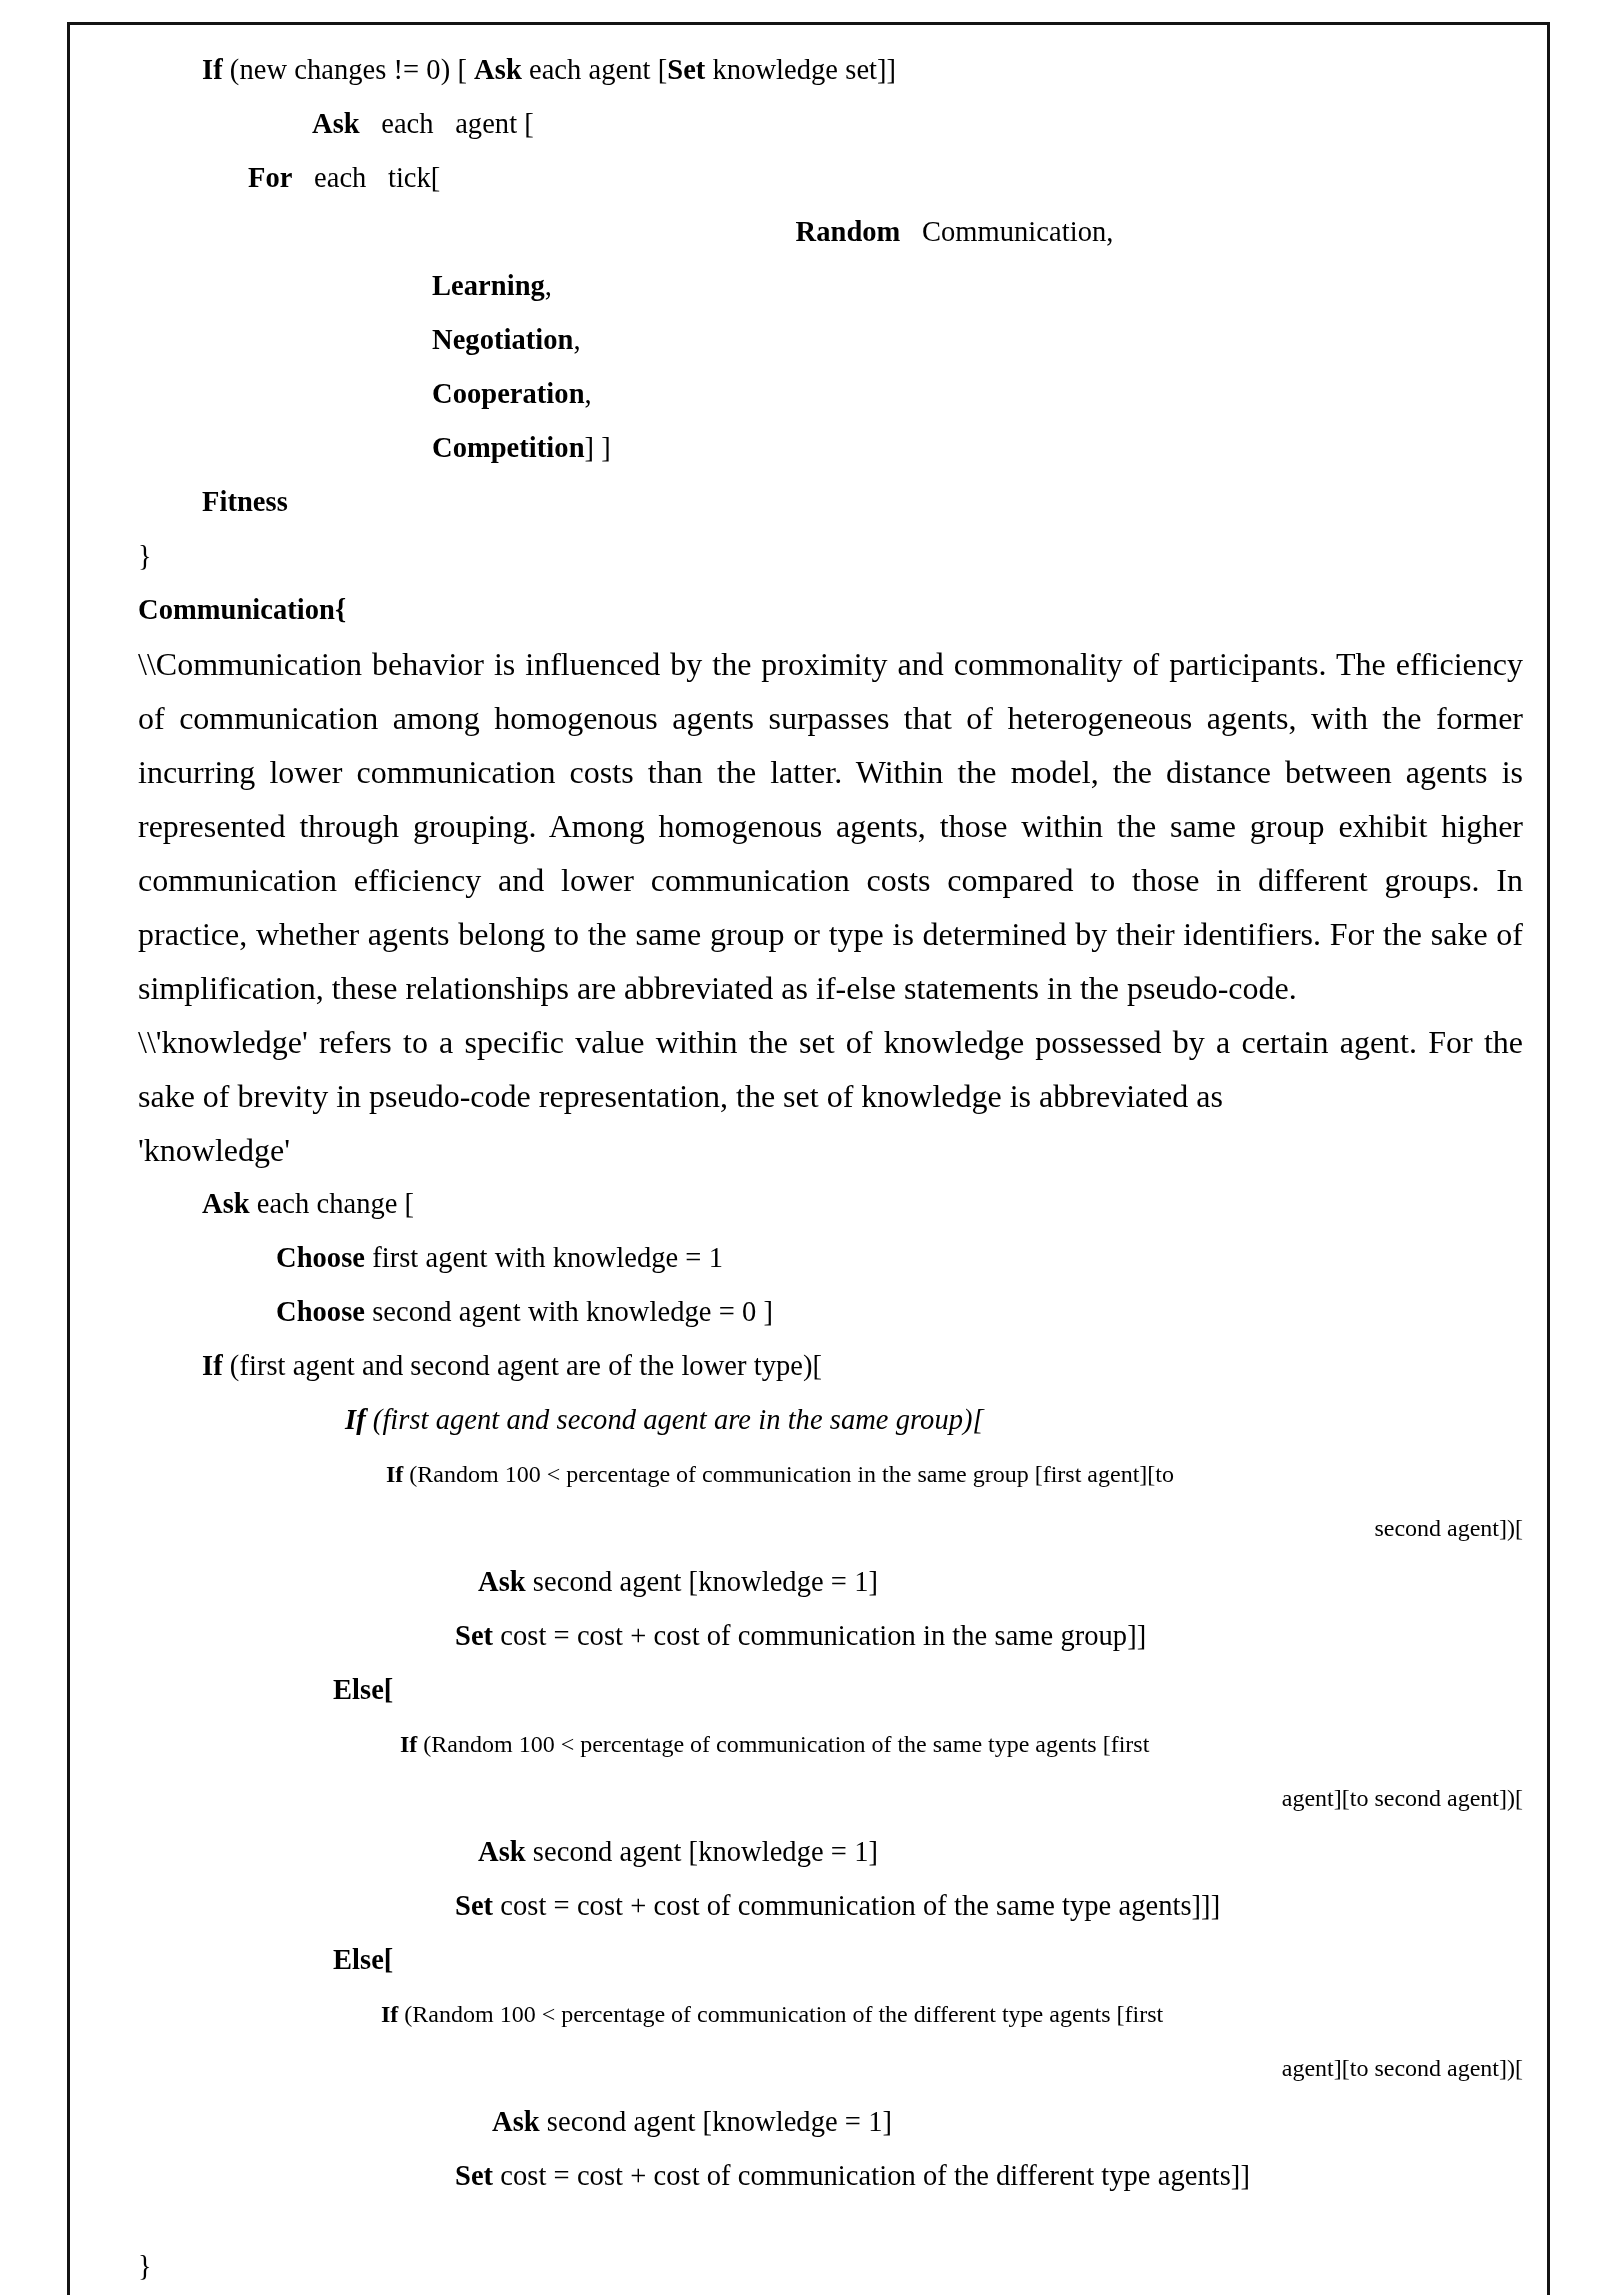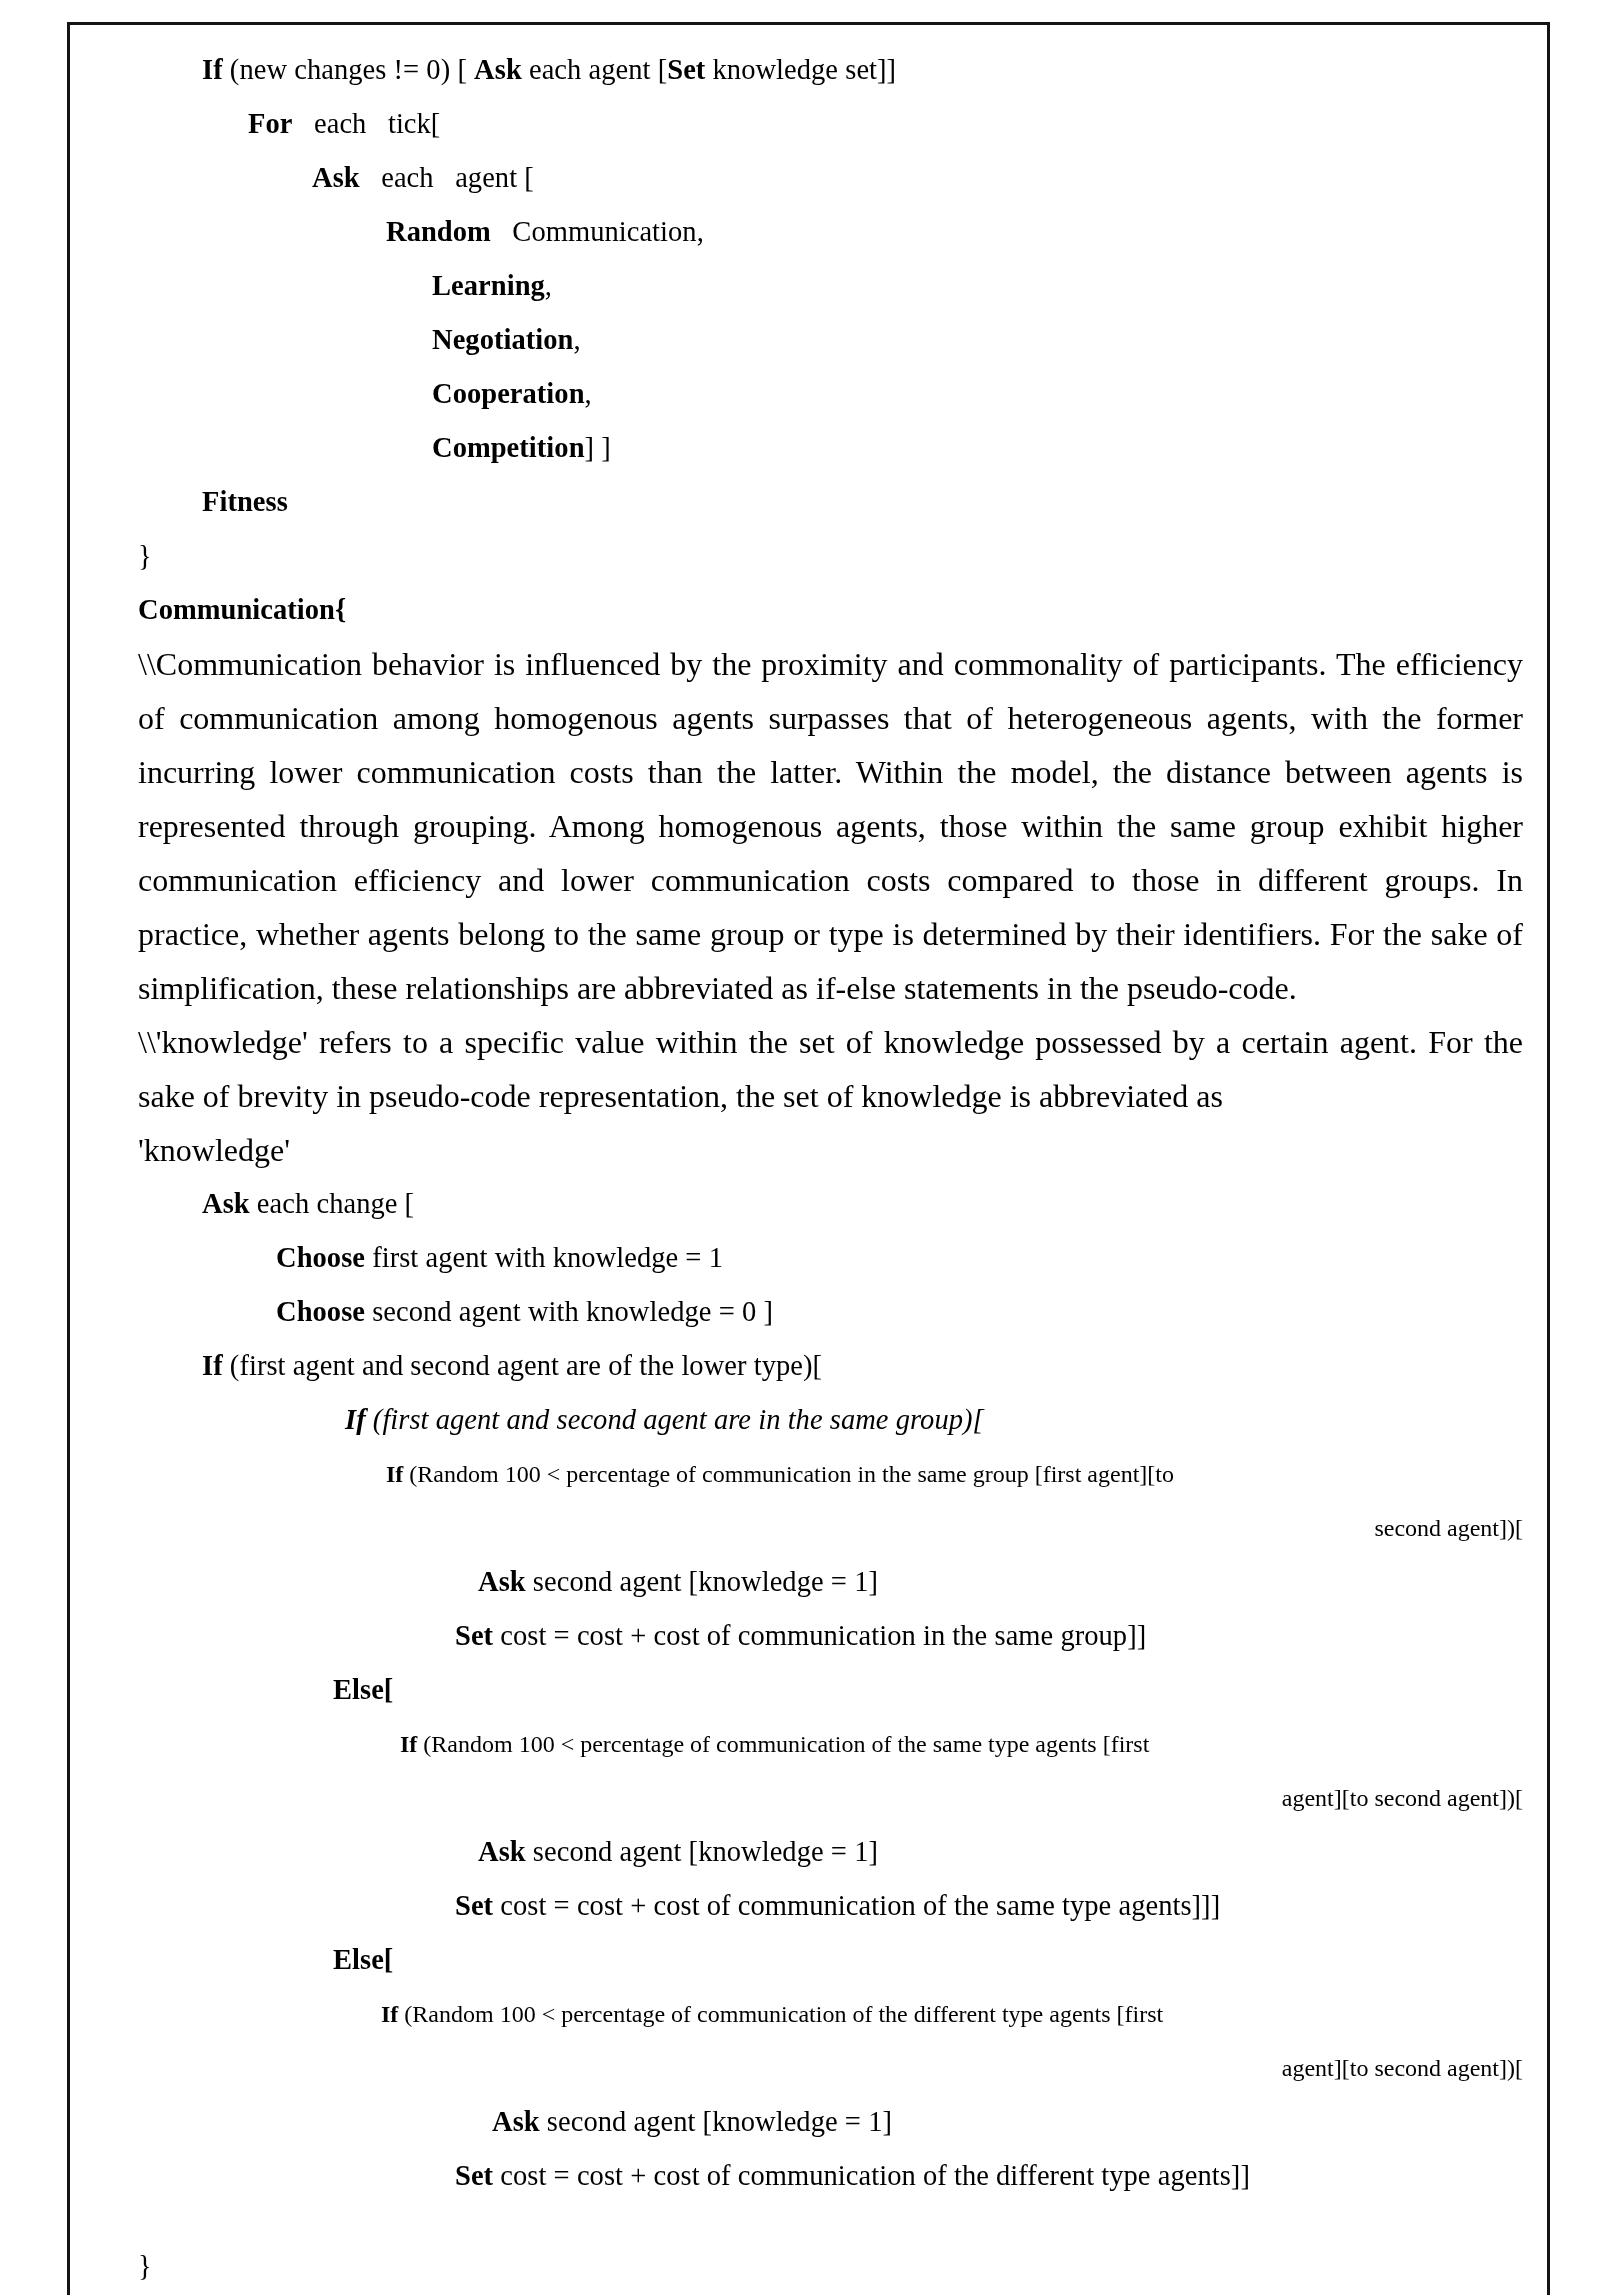--- a/index.html
+++ b/index.html
@@ -42,21 +42,21 @@
   }
   .line b, .kw {
     font-weight: bold;
   }
 
   
   .i0  { padding-left: 0px;   }
   .i1  { padding-left: 64px; }
   .i2  { padding-left: 110px; }
   .i3  { padding-left: 174px; }
-  .i4  { padding-left: 248px; }
+  .i4  { padding-left: 248px; text-align: center; }
   .i5  { padding-left: 294px; }
   .i6  { padding-left: 138px; }
   .i7  { padding-left: 207px; font-style: italic; }
   .i9  { padding-left: 340px; }
   .i10 { padding-left: 354px; }
   .i11 { padding-left: 317px; }
   .i12 { padding-left: 195px; }
 
   
   .prose {
@@ -87,23 +87,23 @@
   .cond-c .tail { padding-left: 69px; }
 </style>
 </head>
 <body>
 
 <div id="pseudocode-figure">
   <div class="code-body">
 
     <div class="line i1"><b class="kw">If</b><span> (new changes != 0) [ </span><b class="kw">Ask</b><span> each agent [</span><b class="kw">Set</b><span> knowledge set]]</span></div>
 
+    <div class="line i3"><b class="kw">Ask</b><span>   each   agent [</span></div>
+
     <div class="line i2"><b class="kw">For</b><span>   each   tick[</span></div>
-
-    <div class="line i3"><b class="kw">Ask</b><span>   each   agent [</span></div>
 
     <div class="line i4"><b class="kw">Random</b><span>   Communication,</span></div>
 
     <div class="line i5"><b class="kw">Learning</b><span>,</span></div>
 
     <div class="line i5"><b class="kw">Negotiation</b><span>,</span></div>
 
     <div class="line i5"><b class="kw">Cooperation</b><span>,</span></div>
 
     <div class="line i5"><b class="kw">Competition</b><span>] ]</span></div>

